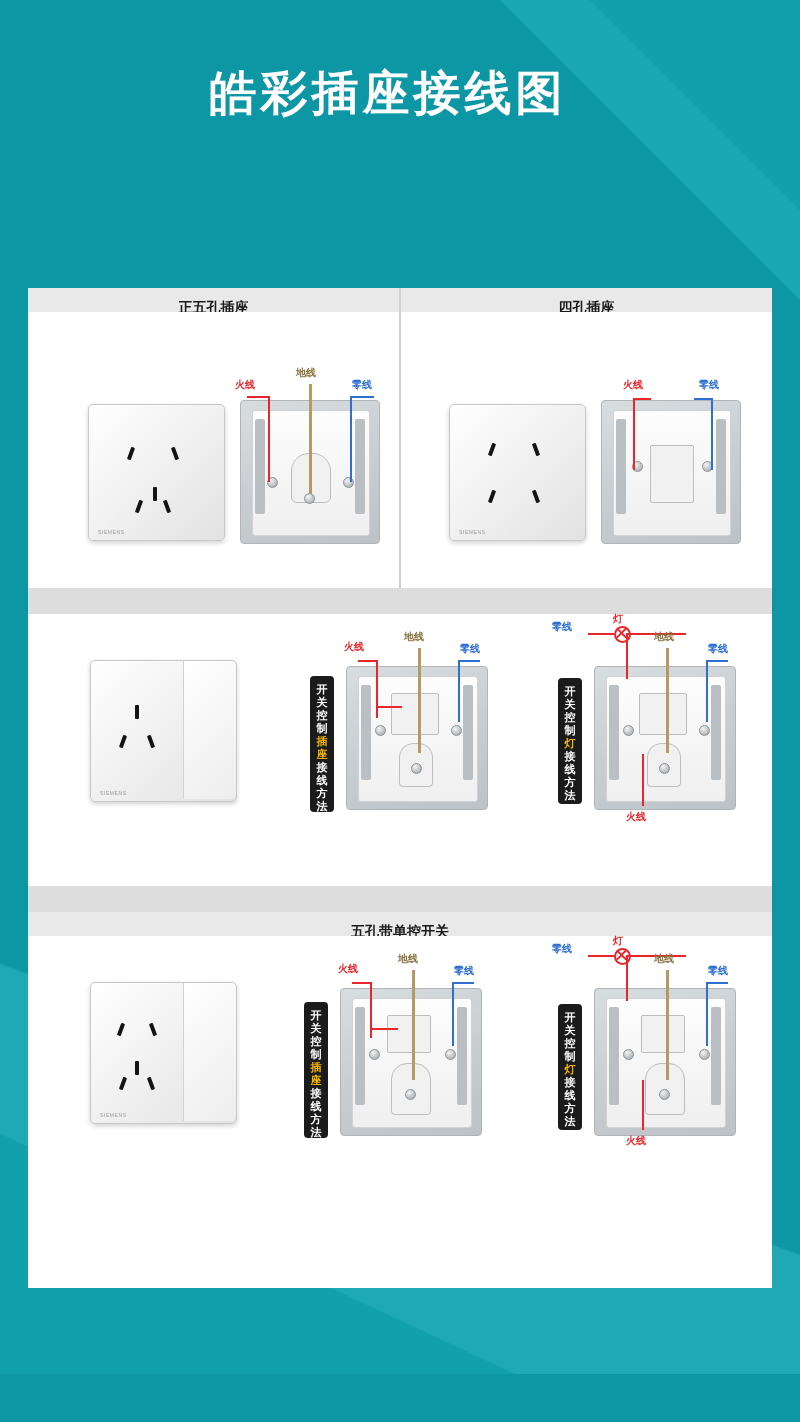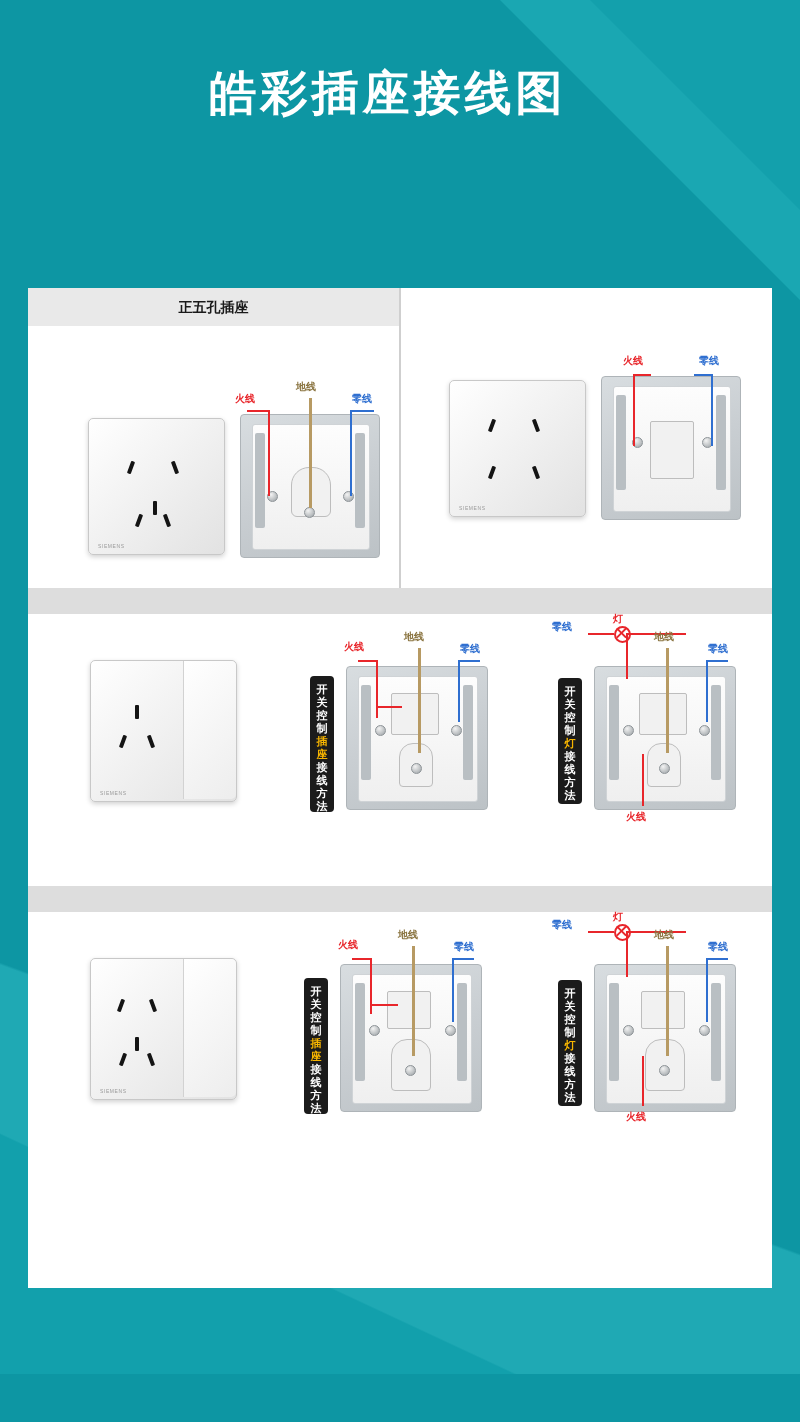--- a/index.html
+++ b/index.html
@@ -26,21 +26,21 @@
     color:#ffffff;font-size:47px;font-weight:bold;letter-spacing:4px;
     font-family:"DejaVu Sans","Liberation Sans",sans-serif;
   }
 
   
   .card{
     position:absolute;left:28px;top:288px;width:744px;height:1000px;
     background:#ffffff;
   }
   .sec-head{
-    background:#e9e9e9;height:38px;line-height:38px;text-align:center;
+    background:#e9e9e9;height:24px;line-height:38px;text-align:center;
     font-size:14px;font-weight:bold;color:#1a1a1a;
   }
   .row-top{display:flex;height:300px;border-bottom:0;}
   .col{flex:1;position:relative;}
   .col.divider{border-right:2px solid #cfcfcf;}
   .gap-grey{height:26px;background:#dddddd;}
 
   .panel-body{position:relative;height:258px;background:#fff;}
   .panel-body.tall{height:272px;}
 
@@ -161,20 +161,21 @@
         <div class="wire blue v" style="left:322px;top:84px;height:86px;"></div>
         <div class="wire blue h" style="left:322px;top:84px;width:24px;"></div>
 
         <div class="lbl red" style="left:207px;top:66px;">火线</div>
         <div class="lbl gold" style="left:268px;top:54px;">地线</div>
         <div class="lbl blue" style="left:324px;top:66px;">零线</div>
       </div>
     </div>
 
     <div class="col">
+      <div class="sec-head">四孔插座</div>
       <div class="panel-body">
 
         <div class="plate" style="left:48px;top:92px;width:135px;height:135px;">
           <div class="hole slant-l" style="left:40px;top:38px;"></div>
           <div class="hole slant-r" style="left:84px;top:38px;"></div>
           <div class="hole slant-l" style="left:40px;top:85px;"></div>
           <div class="hole slant-r" style="left:84px;top:85px;"></div>
           <div class="brand">SIEMENS</div>
         </div>
 
@@ -282,20 +283,21 @@
       <div class="lbl red" style="left:585px;top:-2px;">灯</div>
       <div class="lbl gold" style="left:626px;top:16px;">地线</div>
       <div class="lbl blue" style="left:680px;top:28px;">零线</div>
       <div class="lbl red" style="left:598px;top:196px;">火线</div>
     </div>
   </div>
 
   <div class="gap-grey"></div>
 
   <div>
+    <div class="sec-head">五孔带单控开关</div>
     <div class="panel-body tall">
 
       <div class="plate" style="left:62px;top:46px;width:145px;height:140px;">
         <div class="rocker" style="right:0;top:0;width:52px;height:138px;"></div>
         <div class="hole slant-l" style="left:28px;top:40px;"></div>
         <div class="hole slant-r" style="left:60px;top:40px;"></div>
         <div class="hole vert" style="left:44px;top:78px;"></div>
         <div class="hole slant-l" style="left:30px;top:94px;"></div>
         <div class="hole slant-r" style="left:58px;top:94px;"></div>
         <div class="brand">SIEMENS</div>

